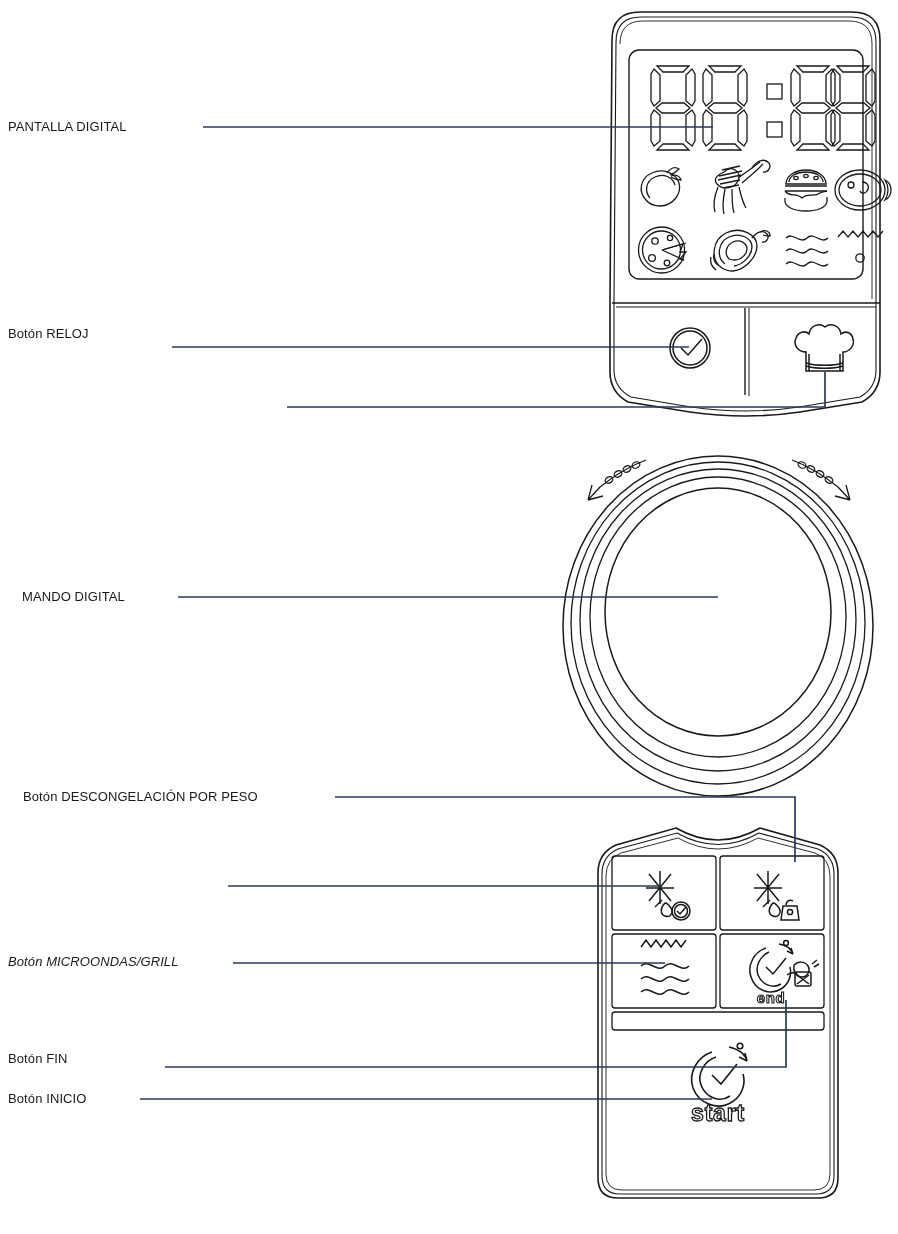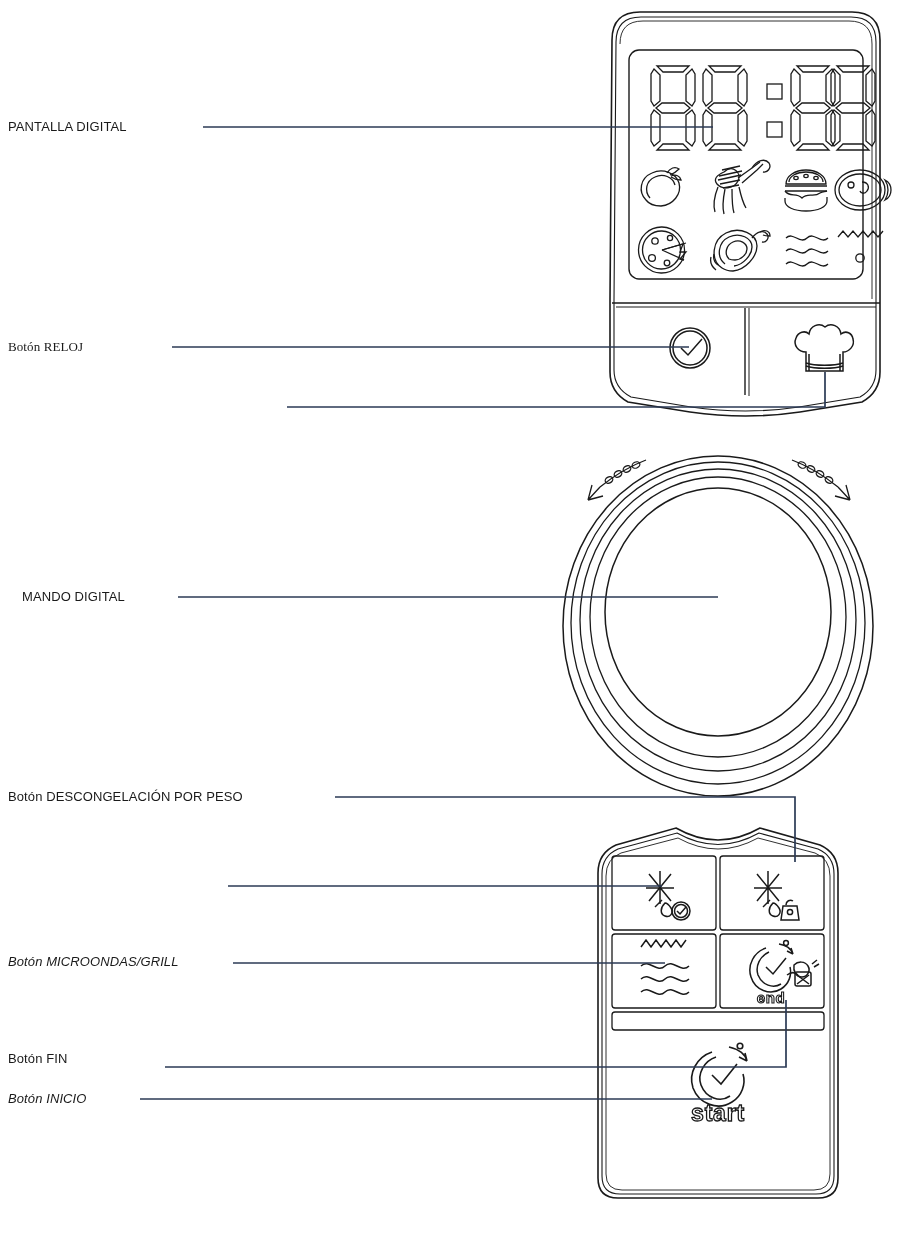--- a/index.html
+++ b/index.html
@@ -326,27 +326,27 @@
       <path d="M 335,797 L 795,797 L 795,862"></path>
       <path d="M 228,886 L 662,886"></path>
       <path d="M 233,963 L 665,963"></path>
       <path d="M 165,1067 L 786,1067 L 786,1000"></path>
       <path d="M 140,1099 L 712,1099"></path>
     </g>
   </svg>
 
   <div class="callout-label" style="left:8px; top:120px;">PANTALLA DIGITAL</div>
 
-  <div class="callout-label" style="left:8px; top:340px;font-family:Liberation Serif, serif;">Botón RELOJ</div>
+  <div class="callout-label" style="left:8px; top:327px;">Botón RELOJ</div>
 
 
   <div class="callout-label" style="left:8px; top:590px;margin-left:14px;">MANDO DIGITAL</div>
 
-  <div class="callout-label" style="left:8px; top:790px;">Botón DESCONGELACIÓN POR PESO</div>
+  <div class="callout-label" style="left:23px; top:790px;">Botón DESCONGELACIÓN POR PESO</div>
 
 
   <div class="callout-label" style="left:8px; top:955px;font-style:italic;">Botón MICROONDAS/GRILL</div>
 
   <div class="callout-label" style="left:8px; top:1052px;">Botón FIN</div>
 
-  <div class="callout-label" style="left:8px; top:1092px;font-style:italic;">Botón INICIO</div>
+  <div class="callout-label" style="left:8px; top:1092px;">Botón INICIO</div>
 
 </div>
 
 </body></html>

